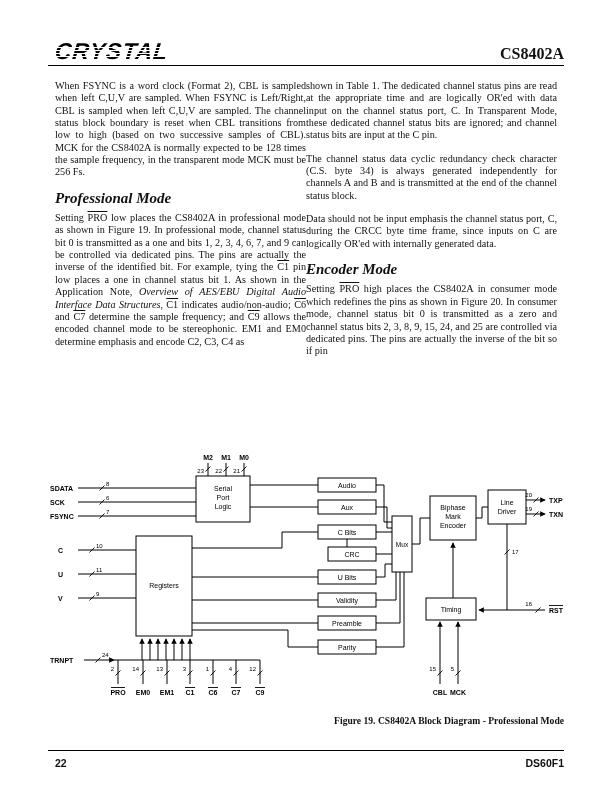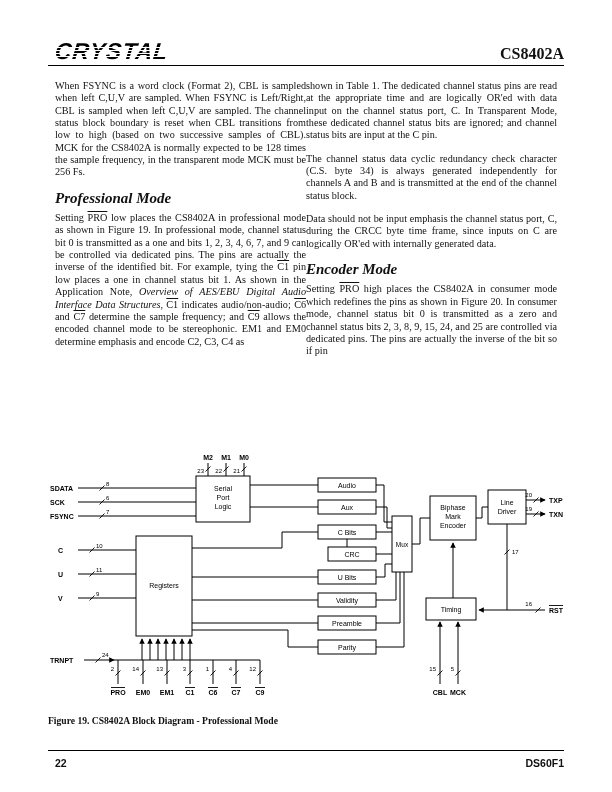--- a/index.html
+++ b/index.html
@@ -17,21 +17,21 @@
   .hrule{position:absolute;left:48px;right:48px;top:65px;border-top:1.5px solid #000;}
   
   .cols{position:absolute;left:55px;right:55px;top:80px;display:flex;}
   .col{flex:1;min-width:0;text-align:justify;font-size:10.2px;line-height:12.35px;}
   .col p{margin:0 0 11px 0;}
   .sect{font-style:italic;font-weight:bold;font-size:15px;margin:13px 0 8px 0;}
   .ov{text-decoration:overline;}
   .it{font-style:italic;}
   
   figure{position:absolute;left:48px;top:452px;width:516px;margin:0;}
-  figcaption{text-align:left;font-weight:bold;font-size:9.6px;margin-top:7px;
+  figcaption{text-align:right;font-weight:bold;font-size:9.6px;margin-top:7px;
              font-family:"Liberation Serif",serif;}
   
   .bx{fill:#fff;stroke:#000;stroke-width:1;}
   .wr{fill:none;stroke:#000;stroke-width:1;}
   .thin{stroke-width:0.9;}
   text{fill:#000;}
   .blab{font-family:"Liberation Sans",sans-serif;font-size:7px;text-anchor:middle;}
   .blabs{font-family:"Liberation Sans",sans-serif;font-size:6.5px;text-anchor:middle;}
   .sig{font-family:"Liberation Sans",sans-serif;font-size:7px;font-weight:bold;}
   .sigm{font-family:"Liberation Sans",sans-serif;font-size:7px;font-weight:bold;text-anchor:middle;}

